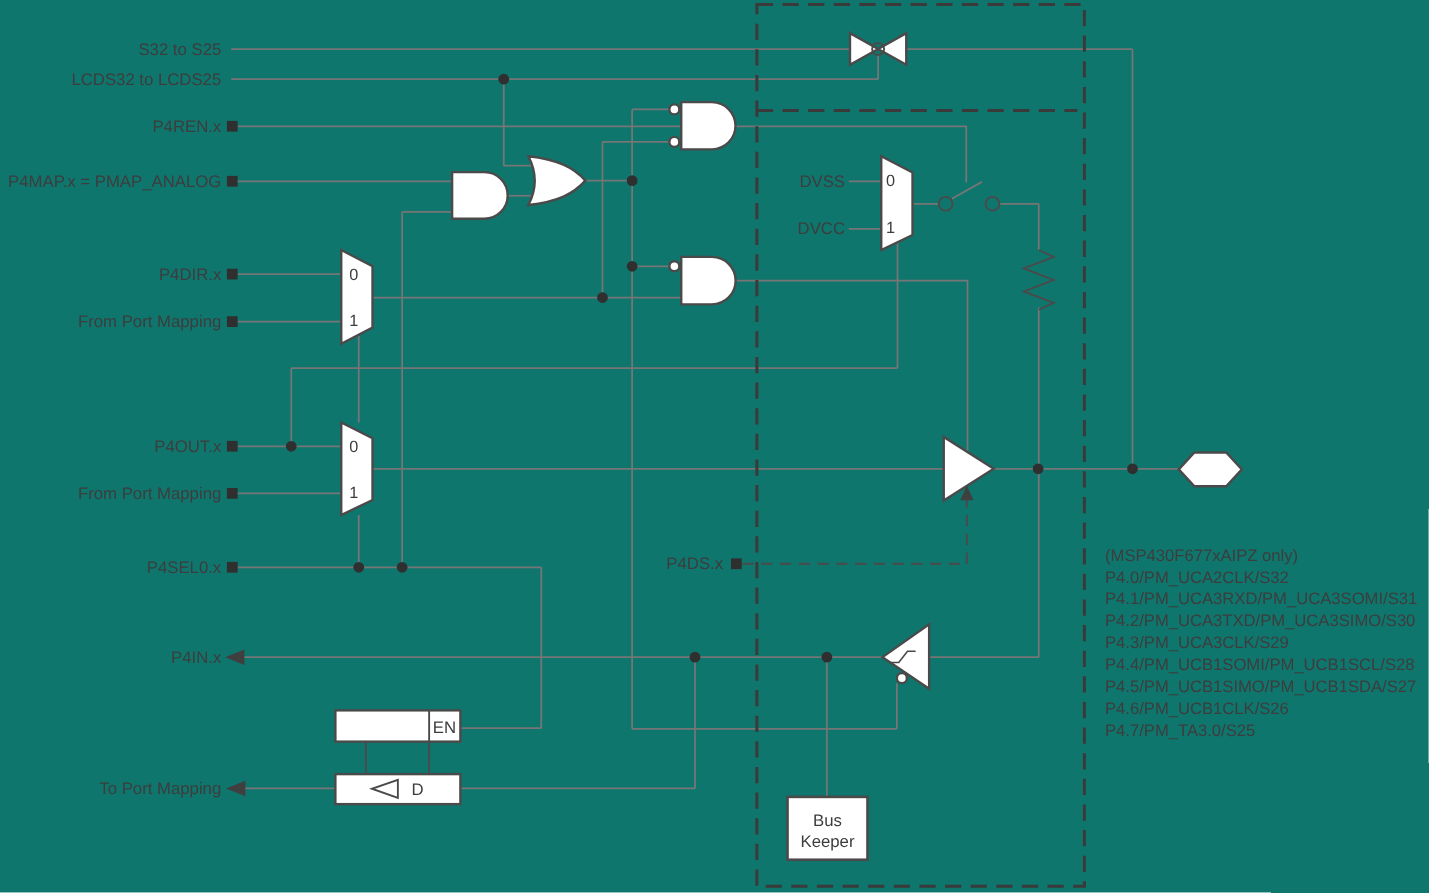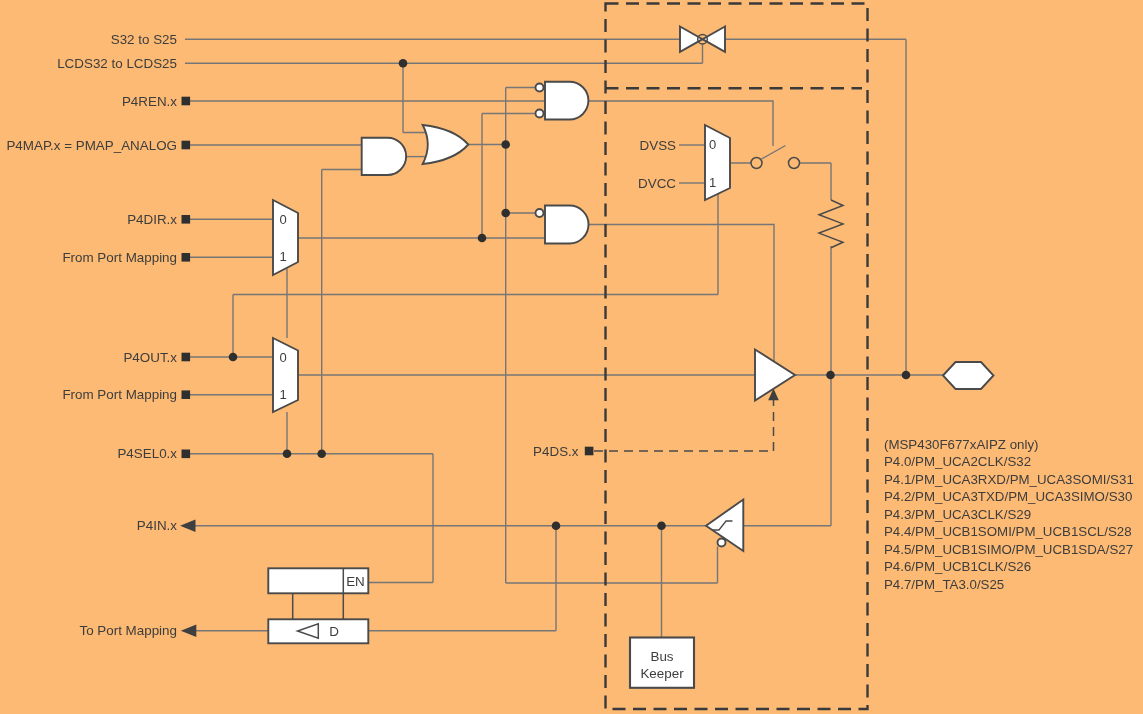--- a/index.html
+++ b/index.html
@@ -1,16 +1,16 @@
 <!DOCTYPE html>
 <html><head>
 <meta charset="utf-8">
 <style>
   html,body{margin:0;padding:0;background:#ffffff;}
-  .stage{position:relative;width:1143px;height:714px;background:#fdba74;overflow:hidden;
+  .stage{position:relative;width:1143px;height:714px;background:#0f766e;overflow:hidden;
          font-family:"Liberation Sans", sans-serif;}
   svg{display:block}
   .wire{stroke:#767676;stroke-width:1.4;fill:none;}
   .outline{stroke:#4a4a4a;stroke-width:1.9;fill:#ffffff;}
   .outline-thin{stroke:#4a4a4a;stroke-width:1.5;fill:none;}
   .dashbox{stroke:#3a3a3a;stroke-width:2.4;fill:none;stroke-dasharray:13 7.5;}
   .dashwire{stroke:#4a4a4a;stroke-width:1.5;fill:none;stroke-dasharray:9 6;}
   .dot{fill:#2f2f2f;stroke:none;}
   .pinbox{fill:#2f2f2f;stroke:none;}
   .arrow{fill:#3f3f3f;stroke:none;}

